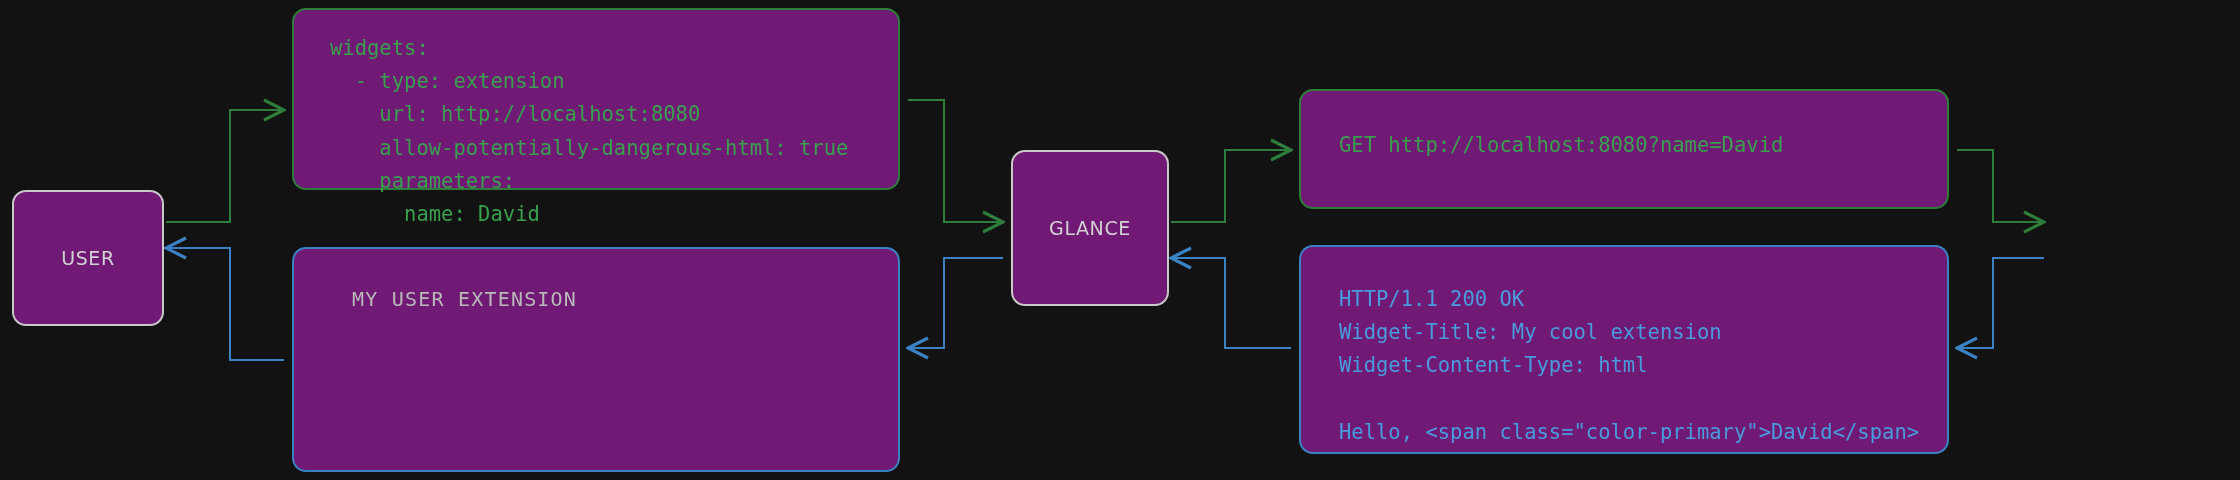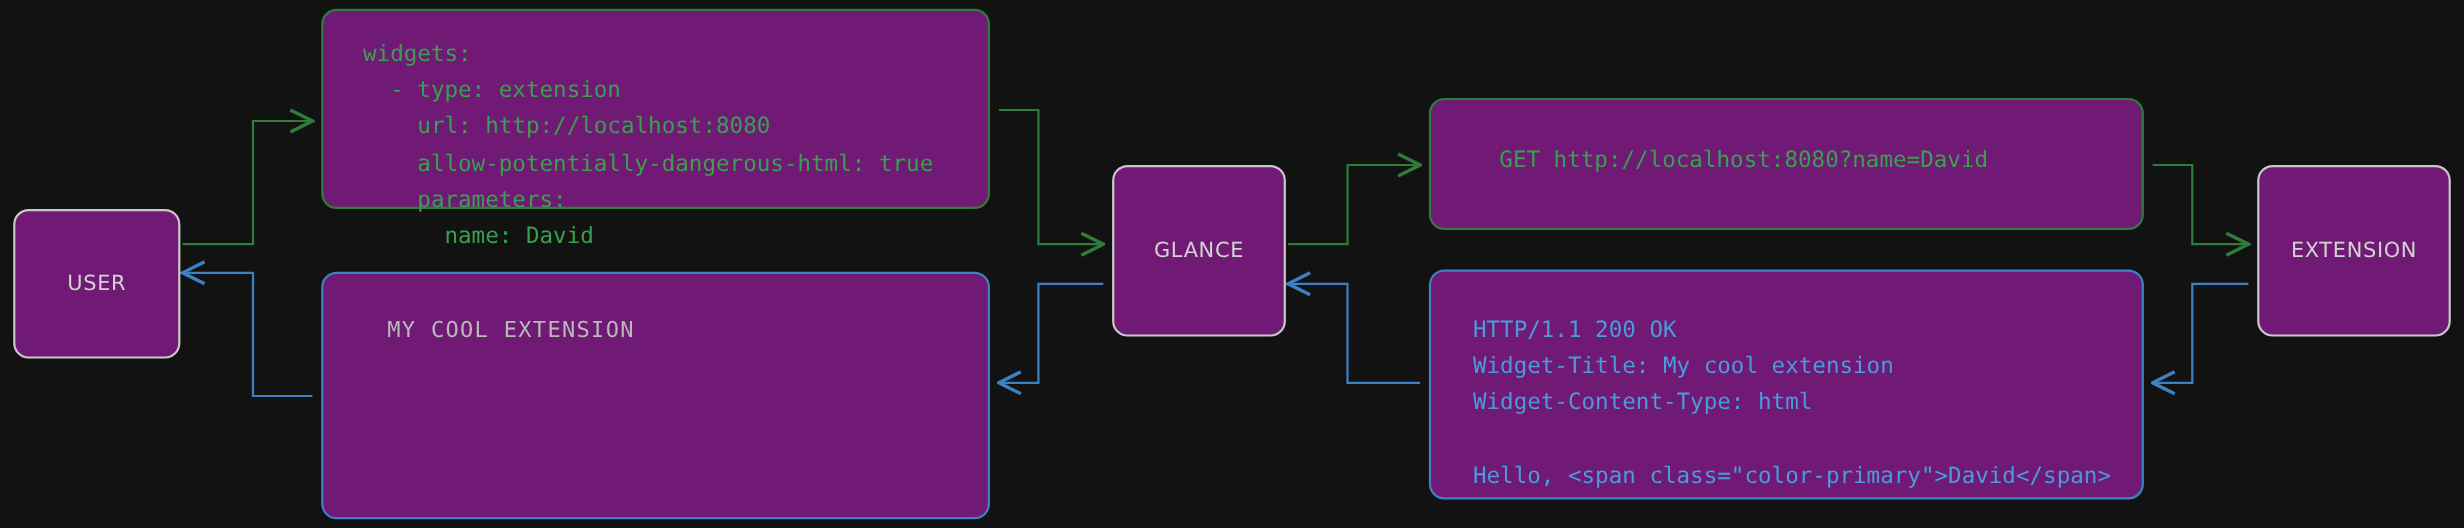--- a/index.html
+++ b/index.html
@@ -58,21 +58,21 @@
     white-space: pre;
     font-family: "DejaVu Sans Mono", "Liberation Mono", monospace;
     font-size: 20.5px;
     line-height: 1.62;
   }
 
   #yaml-box { left: 292px; top: 8px; width: 608px; height: 182px; }
   #yaml-code { position: absolute; left: 36px; top: 22px; }
 
   #request-box { left: 1299px; top: 89px; width: 650px; height: 120px; }
-  #request-code { position: absolute; left: 38px; top: 38px; margin-left: 24px; }
+  #request-code { position: absolute; left: 38px; top: 38px; }
 
   #response-box { left: 1299px; top: 245px; width: 650px; height: 209px; }
   #response-code { position: absolute; left: 38px; top: 36px; }
 
   #widget-box { left: 292px; top: 247px; width: 608px; height: 225px; }
   #widget-title {
     position: absolute;
     left: 58px; top: 38px;
     color: #b9b9b9;
     font-family: "DejaVu Sans Mono", "Liberation Mono", monospace;
@@ -141,23 +141,20 @@
   </svg>
 
   <div class="node actor" id="user-box">
     <span class="actor-label">USER</span>
   </div>
 
   <div class="node actor" id="glance-box">
     <span class="actor-label">GLANCE</span>
   </div>
 
-  <div class="node actor" id="extension-box">
-    <span class="actor-label">EXTENSION</span>
-  </div>
 
   <div class="node bubble-green" id="yaml-box">
     <pre class="code" id="yaml-code">widgets:
   - type: extension
     url: http://localhost:8080
     allow-potentially-dangerous-html: true
     parameters:
       name: David</pre>
   </div>
 
@@ -167,16 +164,16 @@
 
   <div class="node bubble-blue" id="response-box">
     <pre class="code" id="response-code">HTTP/1.1 200 OK
 Widget-Title: My cool extension
 Widget-Content-Type: html
 
 Hello, &lt;span class="color-primary"&gt;David&lt;/span&gt;</pre>
   </div>
 
   <div class="node bubble-blue" id="widget-box">
-    <div id="widget-title">MY COOL EXTENSION</div>
+    <div id="widget-title">MY USER EXTENSION</div>
   </div>
 
 </div>
 
 </body></html>

